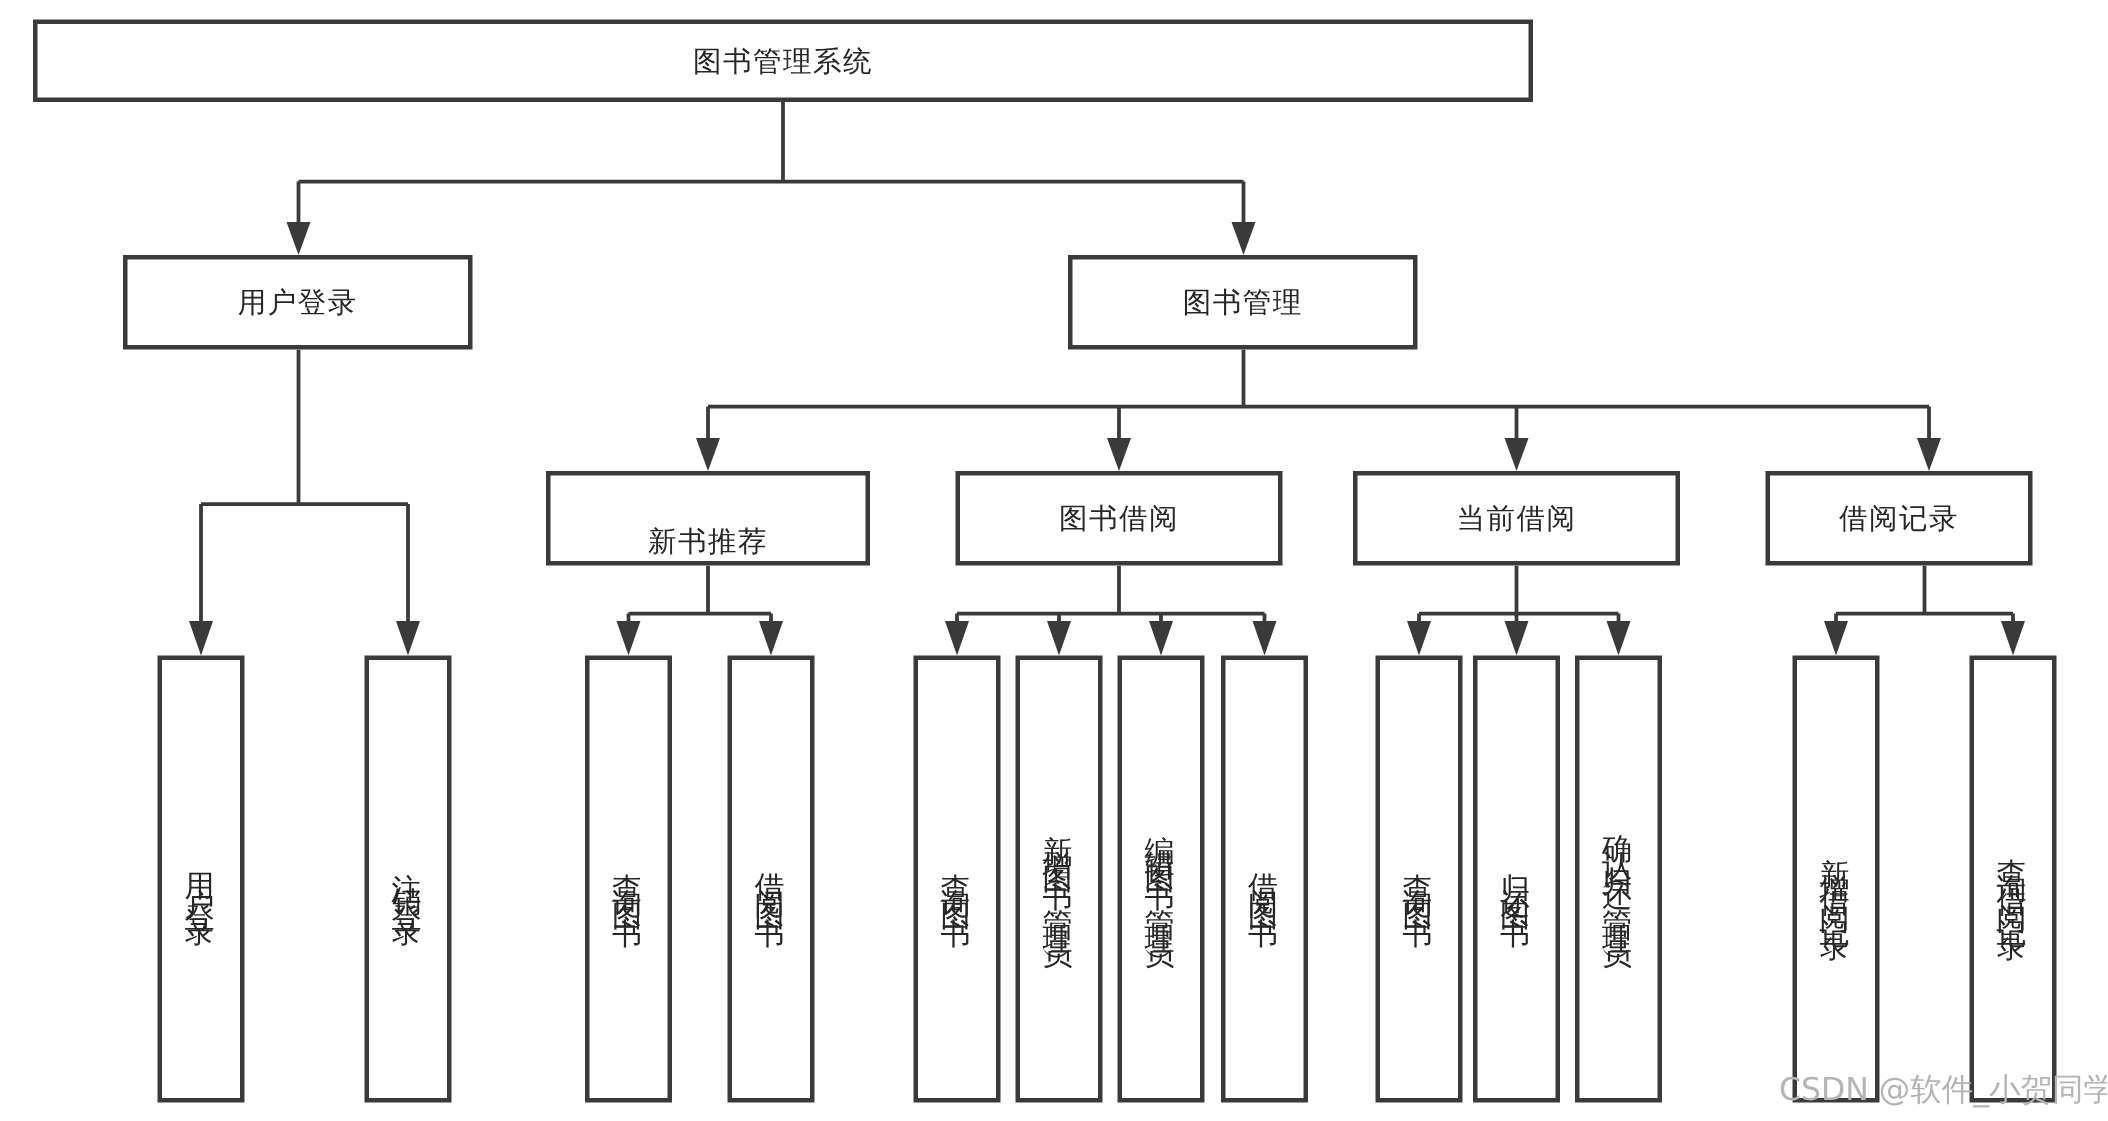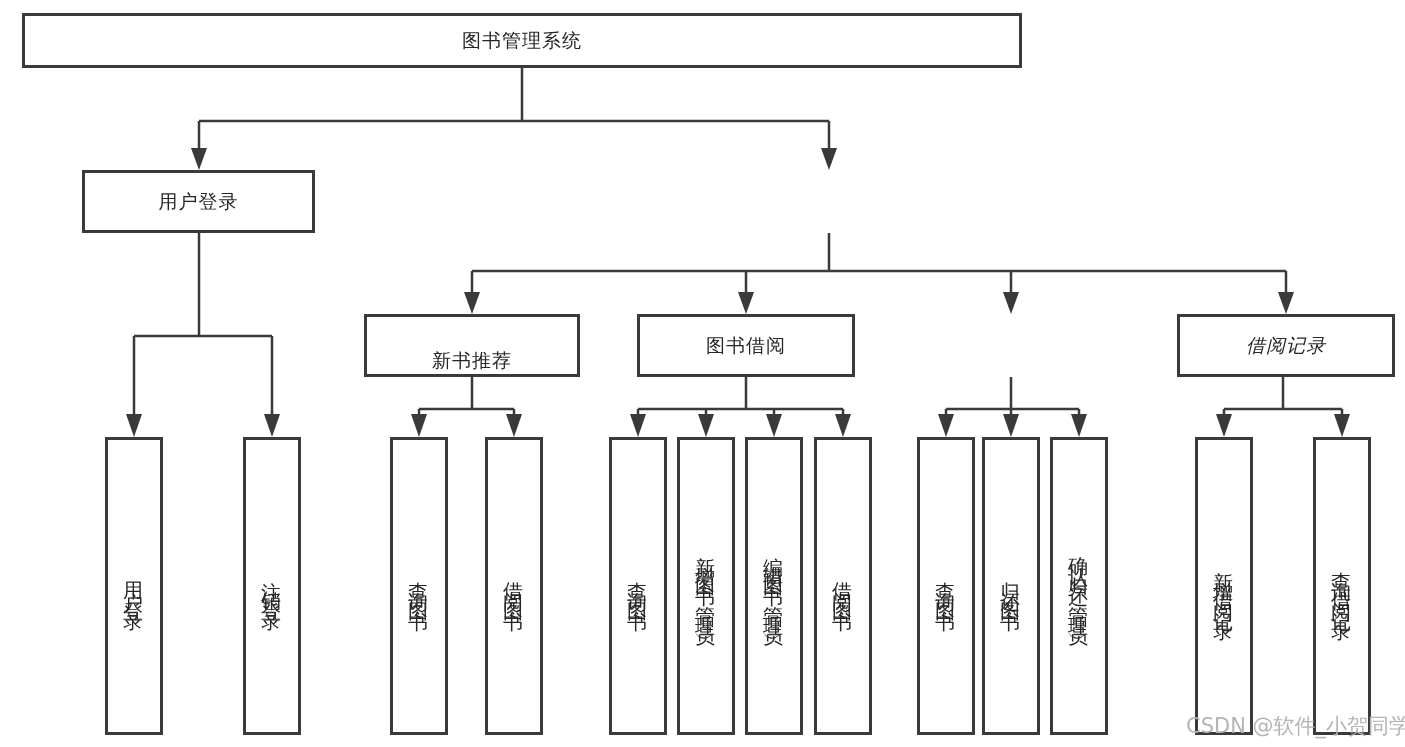--- a/index.html
+++ b/index.html
@@ -116,28 +116,34 @@
     </g>
   </svg>
 
   <div class="hbox" style="left:22px; top:13px; width:1000px; height:55px;">
     <span>图书管理系统</span>
   </div>
 
   <div class="hbox" style="left:82px; top:170px; width:233px; height:63px;">
     <span>用户登录</span>
   </div>
+  <div class="hbox" style="left:712px; top:170px; width:233px; height:63px;">
+    <span>图书管理</span>
+  </div>
 
   <div class="hbox" style="left:364px; top:314px; width:216px; height:63px;align-items:flex-end;">
     <span>新书推荐</span>
   </div>
   <div class="hbox" style="left:637px; top:314px; width:218px; height:63px;text-align:center;">
     <span>图书借阅</span>
   </div>
-  <div class="hbox" style="left:1177px; top:314px; width:218px; height:63px;font-style:italic;">
+  <div class="hbox" style="left:902px; top:314px; width:218px; height:63px;">
+    <span>当前借阅</span>
+  </div>
+  <div class="hbox" style="left:1177px; top:314px; width:178px; height:63px;">
     <span>借阅记录</span>
   </div>
 
   <div class="vbox" style="left:105px;">
     <span class="vlabel">用户登录</span>
   </div>
   <div class="vbox" style="left:243px;">
     <span class="vlabel">注销登录</span>
   </div>
 

